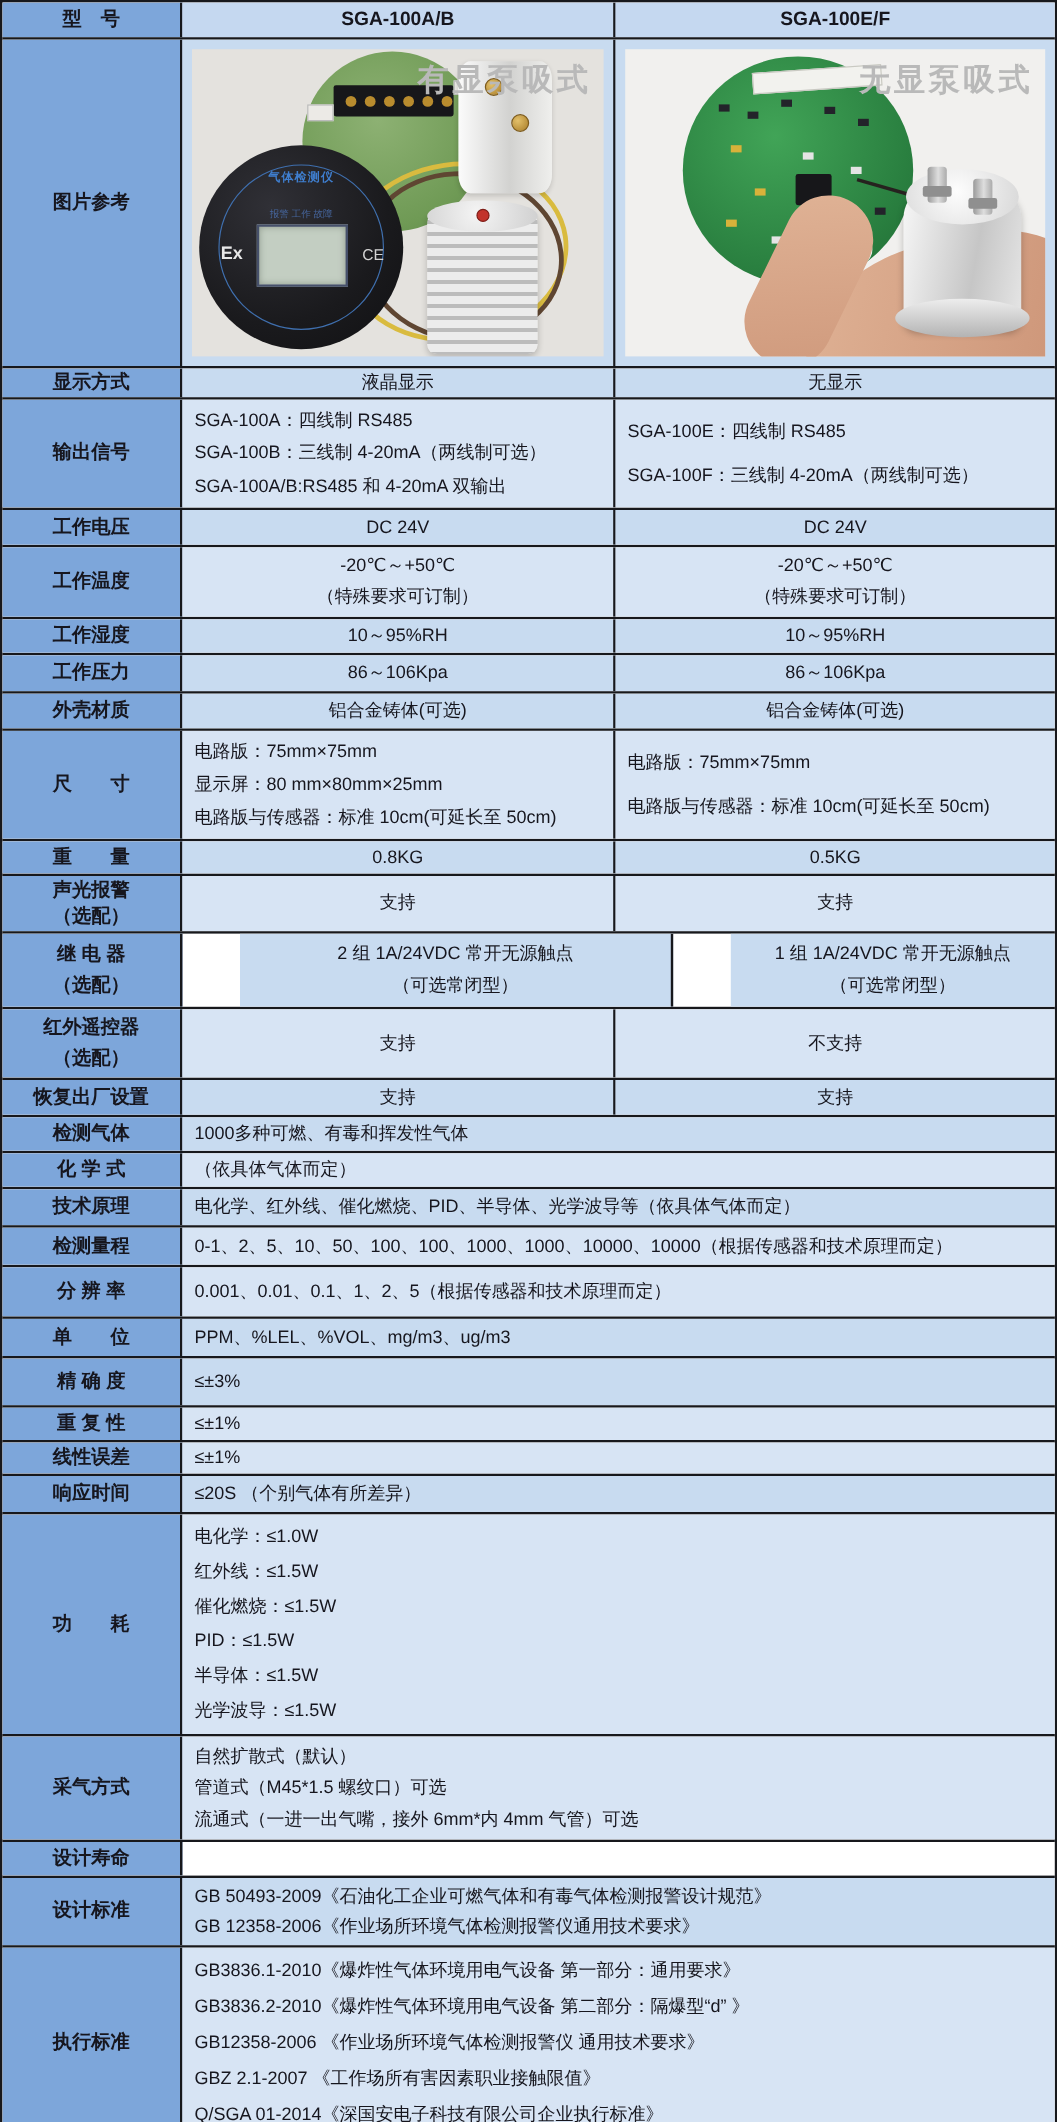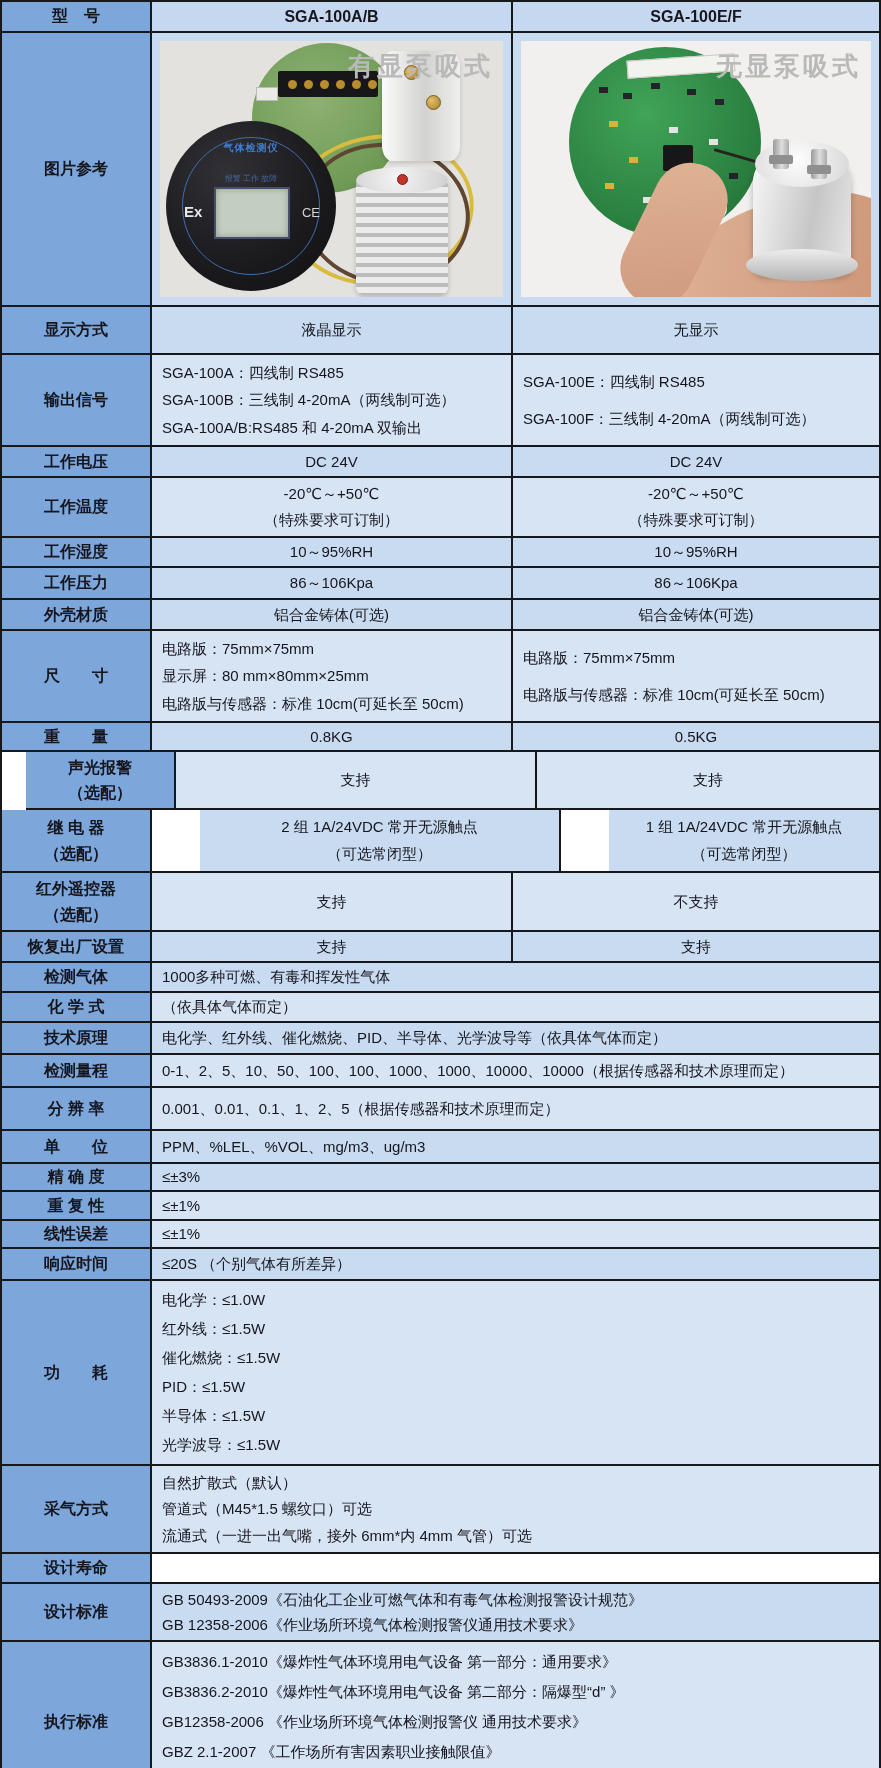--- a/index.html
+++ b/index.html
@@ -176,21 +176,21 @@
           <div class="nip-b2">
               <div class="nut"></div>
             </div>
         </div>
         <div class="watermark">无显泵吸式</div>
       </div>
     </div>
   </div>
 
   <div id="spec-rows">
-      <div class="row tone-a" style="height: 48px;">
+      <div class="row tone-a" style="height: 26px;">
         <div class="label-cell">
           <div class="lab-line">显示方式</div>
         </div>
         <div class="cell cell-a align-center">
           <div class="val-line">液晶显示</div>
         </div>
         <div class="cell cell-b align-center">
           <div class="val-line">无显示</div>
         </div>
       </div>
@@ -283,21 +283,21 @@
         <div class="label-cell">
           <div class="lab-line">重　　量</div>
         </div>
         <div class="cell cell-a align-center">
           <div class="val-line">0.8KG</div>
         </div>
         <div class="cell cell-b align-center">
           <div class="val-line">0.5KG</div>
         </div>
       </div>
-      <div class="row tone-b" style="height: 58px; margin-left: 24px;">
+      <div class="row tone-b" style="height: 48px;">
         <div class="label-cell">
           <div class="lab-line">声光报警</div>
           <div class="lab-line">（选配）</div>
         </div>
         <div class="cell cell-a align-center">
           <div class="val-line">支持</div>
         </div>
         <div class="cell cell-b align-center">
           <div class="val-line">支持</div>
         </div>
@@ -380,21 +380,21 @@
         </div>
       </div>
       <div class="row tone-a" style="height: 33px;">
         <div class="label-cell">
           <div class="lab-line">单　　位</div>
         </div>
         <div class="cell cell-span align-left">
           <div class="val-line">PPM、%LEL、%VOL、mg/m3、ug/m3</div>
         </div>
       </div>
-      <div class="row tone-a" style="height: 28px;">
+      <div class="row tone-a" style="height: 41px;">
         <div class="label-cell">
           <div class="lab-line">精 确 度</div>
         </div>
         <div class="cell cell-span align-left">
           <div class="val-line">≤±3%</div>
         </div>
       </div>
       <div class="row tone-b" style="height: 29px;">
         <div class="label-cell">
           <div class="lab-line">重 复 性</div>

